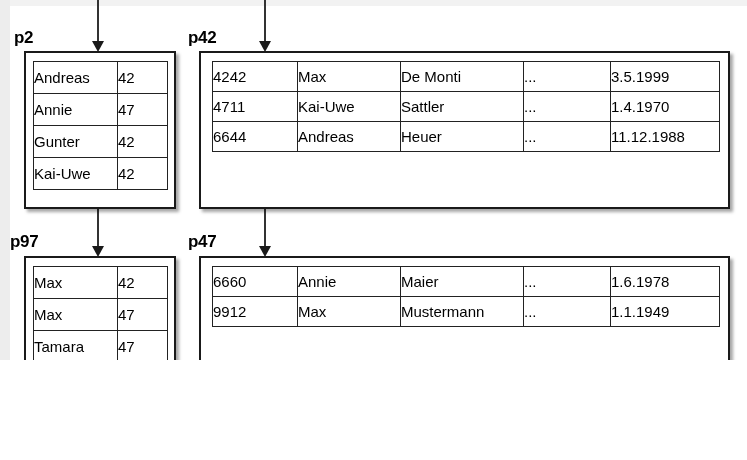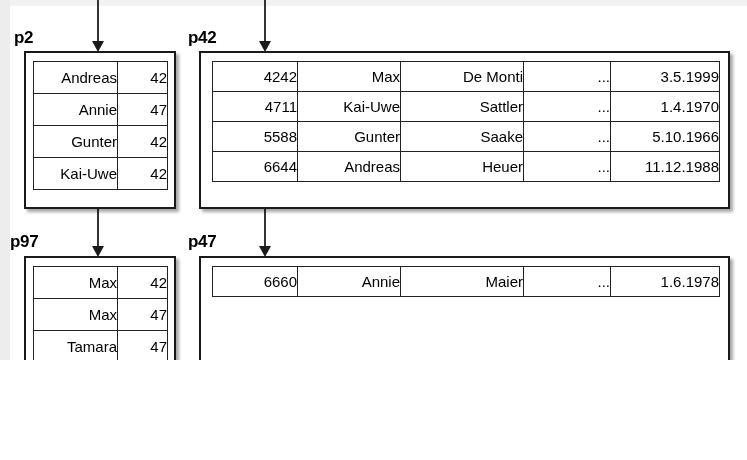--- a/index.html
+++ b/index.html
@@ -52,21 +52,21 @@
 
   
   .rec-table {
     position: absolute;
     border-collapse: collapse;
     table-layout: fixed;
     background: #ffffff;
   }
   .rec-table td {
     border: 1.3px solid #222222;
-    text-align: right;
+    text-align: left;
     font-size: 15px;
     color: #000000;
     padding: 0;
     height: 28px;
     line-height: 28px;
     white-space: nowrap;
     font-family: "Liberation Sans", sans-serif;
   }
   .rec-table.small td { font-size: 15px; height: 31px; line-height: 31px; }
   .rec-table.wide  td { font-size: 15px; height: 29px; line-height: 29px; margin-top: 17px; }
@@ -202,27 +202,20 @@
         <td>3.5.1999</td>
       </tr>
       <tr>
         <td>4711</td>
         <td>Kai-Uwe</td>
         <td>Sattler</td>
         <td>...</td>
         <td>1.4.1970</td>
       </tr>
       <tr>
-        <td>5588</td>
-        <td>Gunter</td>
-        <td>Saake</td>
-        <td>...</td>
-        <td>5.10.1966</td>
-      </tr>
-      <tr>
         <td>6644</td>
         <td>Andreas</td>
         <td>Heuer</td>
         <td>...</td>
         <td>11.12.1988</td>
       </tr>
     </tbody>
   </table>
 
   <div class="page-label" style="left:188px; top:232px;">p47</div>
@@ -236,17 +229,24 @@
         <col style="width:109px;">
     </colgroup>
     <tbody>
       <tr>
         <td>6660</td>
         <td>Annie</td>
         <td>Maier</td>
         <td>...</td>
         <td>1.6.1978</td>
       </tr>
+      <tr>
+        <td>9912</td>
+        <td>Max</td>
+        <td>Mustermann</td>
+        <td>...</td>
+        <td>1.1.1949</td>
+      </tr>
     </tbody>
   </table>
   <div class="free-label" style="left:214px; top:380px;">frei</div>
 
 </div>
 
 </body></html>

